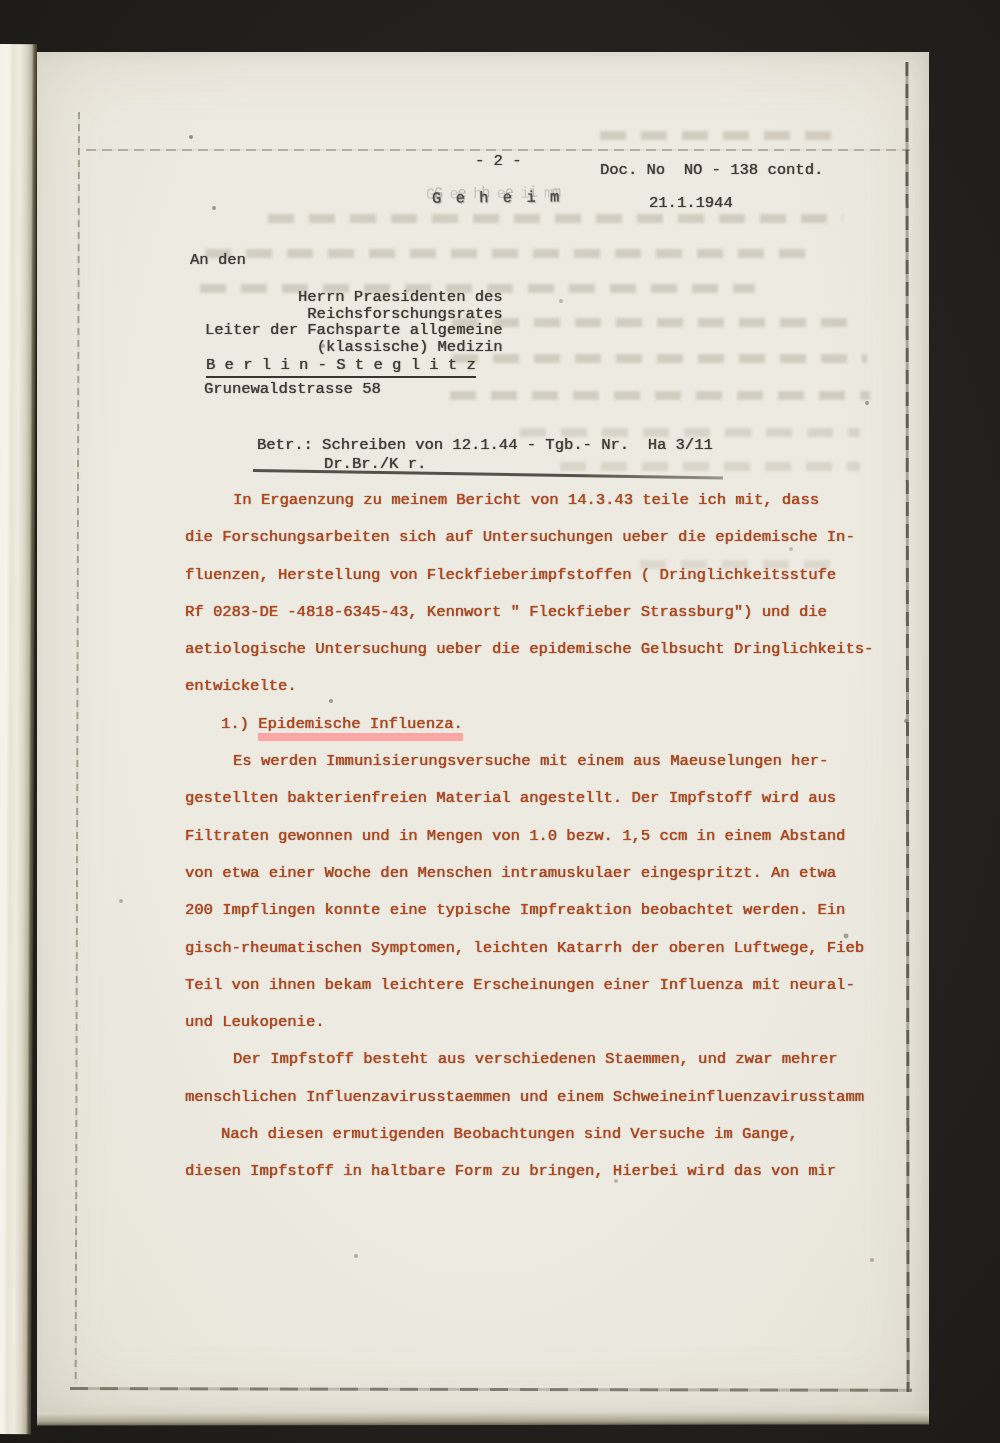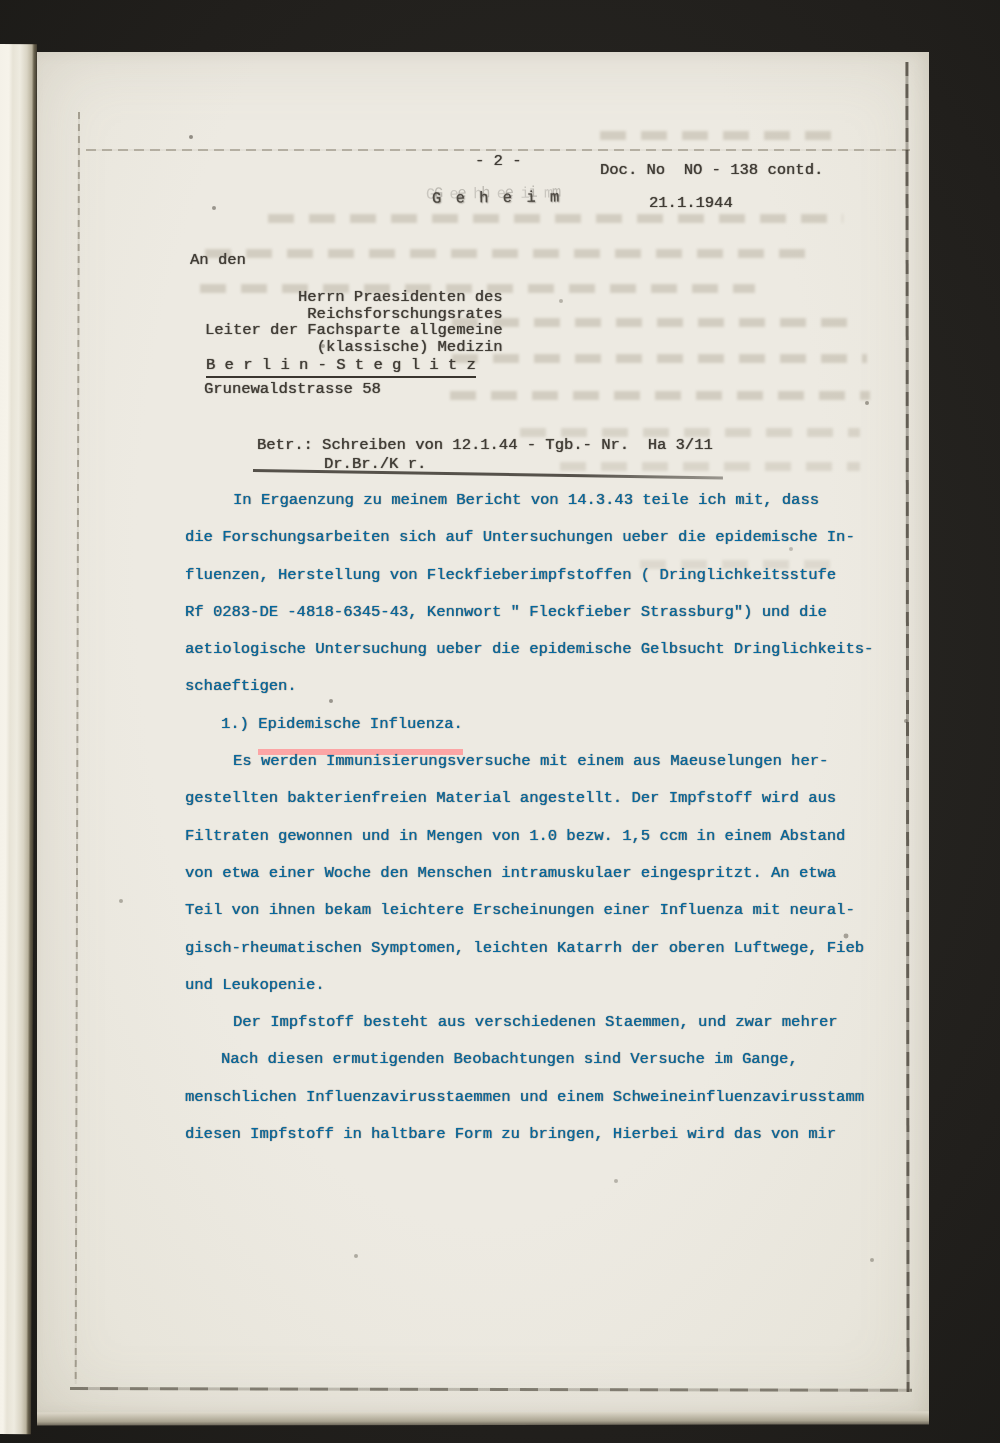--- a/index.html
+++ b/index.html
@@ -88,26 +88,26 @@
   .addr-line{height:16.6px;white-space:pre;text-align:right;}
   .u-city{border-bottom:2px solid #3a362f;padding-bottom:2px;display:inline-block;text-align:right;}
   .betr-rule{
     position:absolute;left:253px;top:469px;width:470px;height:2.5px;
     background:linear-gradient(90deg,#3a362f 70%, rgba(58,54,47,.55));
     transform:rotate(0.9deg);transform-origin:left;opacity:.85;
   }
   .body-block{position:absolute;left:185px;top:492px;width:720px;}
   .line{height:37.3px;white-space:pre;
     font:15.5px/1.1 "Liberation Mono","DejaVu Sans Mono",monospace;
-    color:#0369a1;
+    color:#c2410c;
     text-shadow:0 0 1px rgba(64,60,53,.75), .5px .4px .9px rgba(64,60,53,.45);
   }
   .ind1{padding-left:48px;}
   .ind2{padding-left:36px;}
-  .u{border-bottom:6px solid #fca5a5;padding-bottom:16px;}
+  .u{border-bottom:8px solid #fca5a5;padding-bottom:0;}
 </style>
 </head>
 <body>
 
 <div class="stage">
   <div class="under-left"></div>
   <div class="page"></div>
   <div class="under-bottom"></div>
 
   <div class="frame-left"></div>
@@ -143,28 +143,29 @@
     <div class="txt" style="left:257px;top:437px;">Betr.: Schreiben von 12.1.44 - Tgb.- Nr.  Ha 3/11</div>
     <div class="txt" style="left:324px;top:456px;">Dr.Br./K r.</div>
     <div class="betr-rule"></div>
 
     <div class="body-block">
         <div class="line ind1"><span>In Ergaenzung zu meinem Bericht von 14.3.43 teile ich mit, dass</span></div>
         <div class="line ind0"><span>die Forschungsarbeiten sich auf Untersuchungen ueber die epidemische In-</span></div>
         <div class="line ind0"><span>fluenzen, Herstellung von Fleckfieberimpfstoffen ( Dringlichkeitsstufe</span></div>
         <div class="line ind0"><span>Rf 0283-DE -4818-6345-43, Kennwort " Fleckfieber Strassburg") und die</span></div>
         <div class="line ind0"><span>aetiologische Untersuchung ueber die epidemische Gelbsucht Dringlichkeits-</span></div>
-        <div class="line ind0"><span>schaeftigen.</span></div>
+        <div class="line ind0"><span>entwickelte.</span></div>
         <div class="line ind2"><span>1.) </span><span class="u">Epidemische Influenza.</span></div>
         <div class="line ind1"><span>Es werden Immunisierungsversuche mit einem aus Maeuselungen her-</span></div>
         <div class="line ind0"><span>gestellten bakterienfreien Material angestellt. Der Impfstoff wird aus</span></div>
         <div class="line ind0"><span>Filtraten gewonnen und in Mengen von 1.0 bezw. 1,5 ccm in einem Abstand</span></div>
         <div class="line ind0"><span>von etwa einer Woche den Menschen intramuskulaer eingespritzt. An etwa</span></div>
+        <div class="line ind0"><span>200 Impflingen konnte eine typische Impfreaktion beobachtet werden. Ein</span></div>
+        <div class="line ind0"><span>gisch-rheumatischen Symptomen, leichten Katarrh der oberen Luftwege, Fieb</span></div>
         <div class="line ind0"><span>Teil von ihnen bekam leichtere Erscheinungen einer Influenza mit neural-</span></div>
-        <div class="line ind0"><span>gisch-rheumatischen Symptomen, leichten Katarrh der oberen Luftwege, Fieb</span></div>
         <div class="line ind0"><span>und Leukopenie.</span></div>
         <div class="line ind1"><span>Der Impfstoff besteht aus verschiedenen Staemmen, und zwar mehrer</span></div>
+        <div class="line ind0"><span>menschlichen Influenzavirusstaemmen und einem Schweineinfluenzavirusstamm</span></div>
         <div class="line ind2"><span>Nach diesen ermutigenden Beobachtungen sind Versuche im Gange,</span></div>
-        <div class="line ind0"><span>menschlichen Influenzavirusstaemmen und einem Schweineinfluenzavirusstamm</span></div>
         <div class="line ind0"><span>diesen Impfstoff in haltbare Form zu bringen, Hierbei wird das von mir</span></div>
       </div>
   </div>
 </div>
 
 </body></html>

